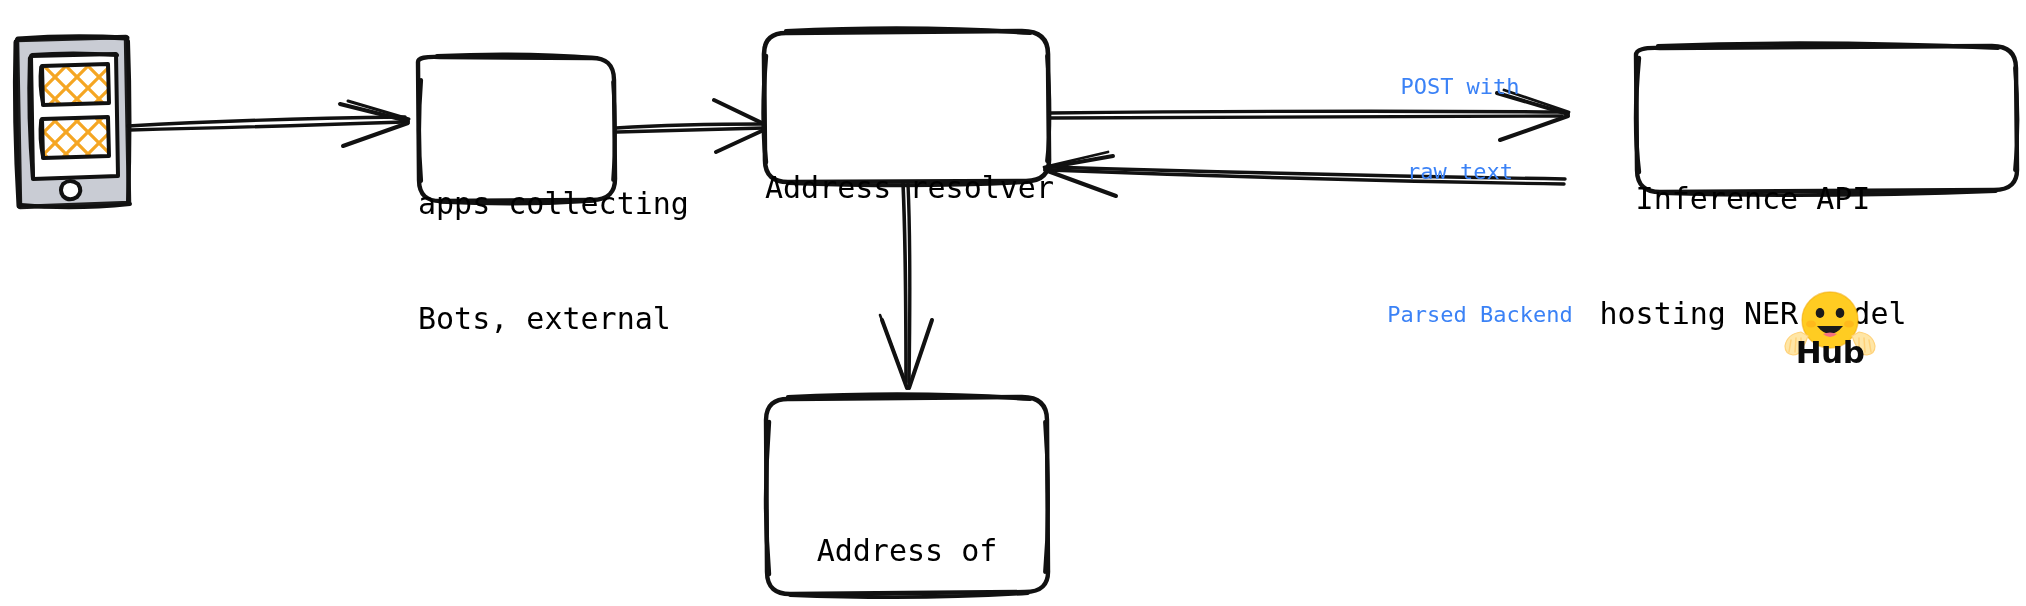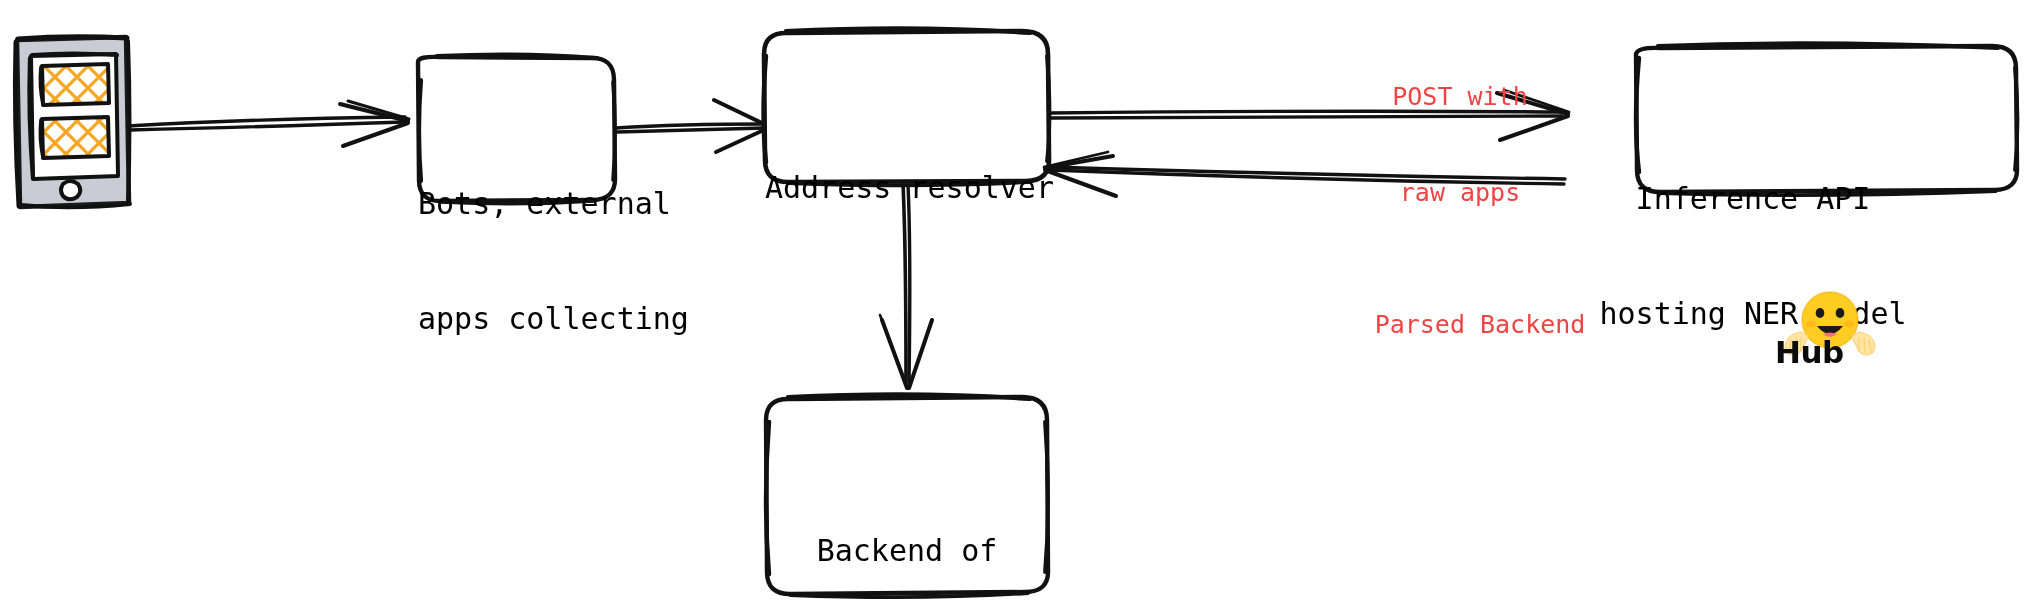--- a/index.html
+++ b/index.html
@@ -35,36 +35,36 @@
     line-height: 1.28;
     color: #000000;
     white-space: pre;
     letter-spacing: 0px;
     pointer-events: none;
   }
   .edge-label {
     position: absolute;
     text-align: center;
     font-family: "DejaVu Sans Mono", "Liberation Mono", monospace;
-    font-size: 25px;
+    font-size: 22px;
     line-height: 1.28;
-    color: #ef4444;
+    color: #3b82f6;
     white-space: pre;
   }
   .hub-logo {
     position: absolute;
     width: 110px;
     height: 92px;
   }
   .hub-text {
     position: absolute;
     left: 0;
     top: 46px;
     width: 110px;
-    text-align: left;
+    text-align: center;
     font-family: "DejaVu Sans", "Liberation Sans", sans-serif;
     font-weight: bold;
     font-size: 31px;
     color: #0b0b0b;
     letter-spacing: -0.5px;
   }
 </style>
 </head>
 <body>
 
@@ -173,41 +173,41 @@
     <g>
       <path d="M766 420 Q766 398 790 399 L1022 397 Q1047 397 1047 420 L1048 570 Q1049 592 1025 592 L792 594 Q767 595 767 572 Z" fill="#ffffff" stroke="#111" stroke-width="4.4" stroke-linejoin="round"></path>
       <path d="M769 422 Q763 500 769 574" fill="none" stroke="#111" stroke-width="4.4" stroke-linecap="round"></path>
       <path d="M788 397 Q920 391 1030 399" fill="none" stroke="#111" stroke-width="4.2" stroke-linecap="round"></path>
       <path d="M1045 422 Q1051 500 1045 572" fill="none" stroke="#111" stroke-width="3.8" stroke-linecap="round"></path>
       <path d="M790 595 Q920 600 1028 593" fill="none" stroke="#111" stroke-width="3.8" stroke-linecap="round"></path>
     </g>
   </svg>
 
   <div class="node-label" style="left:418px; top:108px; width:198px;">
+    <div>apps collecting</div>
     <div>Bots, external</div>
-    <div>apps collecting</div>
   </div>
 
   <div class="node-label" style="left:765px; top:92px; width:284px;">
     <div>Address resolver</div>
   </div>
 
   <div class="node-label" style="left:1563px; top:103px; width:380px;">
     <div>Inference API</div>
     <div>hosting NER model</div>
   </div>
 
   <div class="node-label" style="left:767px; top:455px; width:280px;">
-    <div>Backend of</div>
+    <div>Address of</div>
     
   </div>
 
   <div class="edge-label" style="left:1330px; top:17px; width:260px;">
     <div>POST with</div>
-    <div>raw apps</div>
+    <div>raw text</div>
   </div>
 
   <div class="edge-label" style="left:1330px; top:245px; width:300px;">
     <div>Parsed Backend</div>
   </div>
 
   <div class="hub-logo" style="left:1775px; top:288px;">
     <svg viewBox="0 0 110 70" width="110" height="70" style="position:absolute;left:0;top:0;">
 
       <circle cx="55" cy="32" r="28" fill="#ffcc22"></circle>

